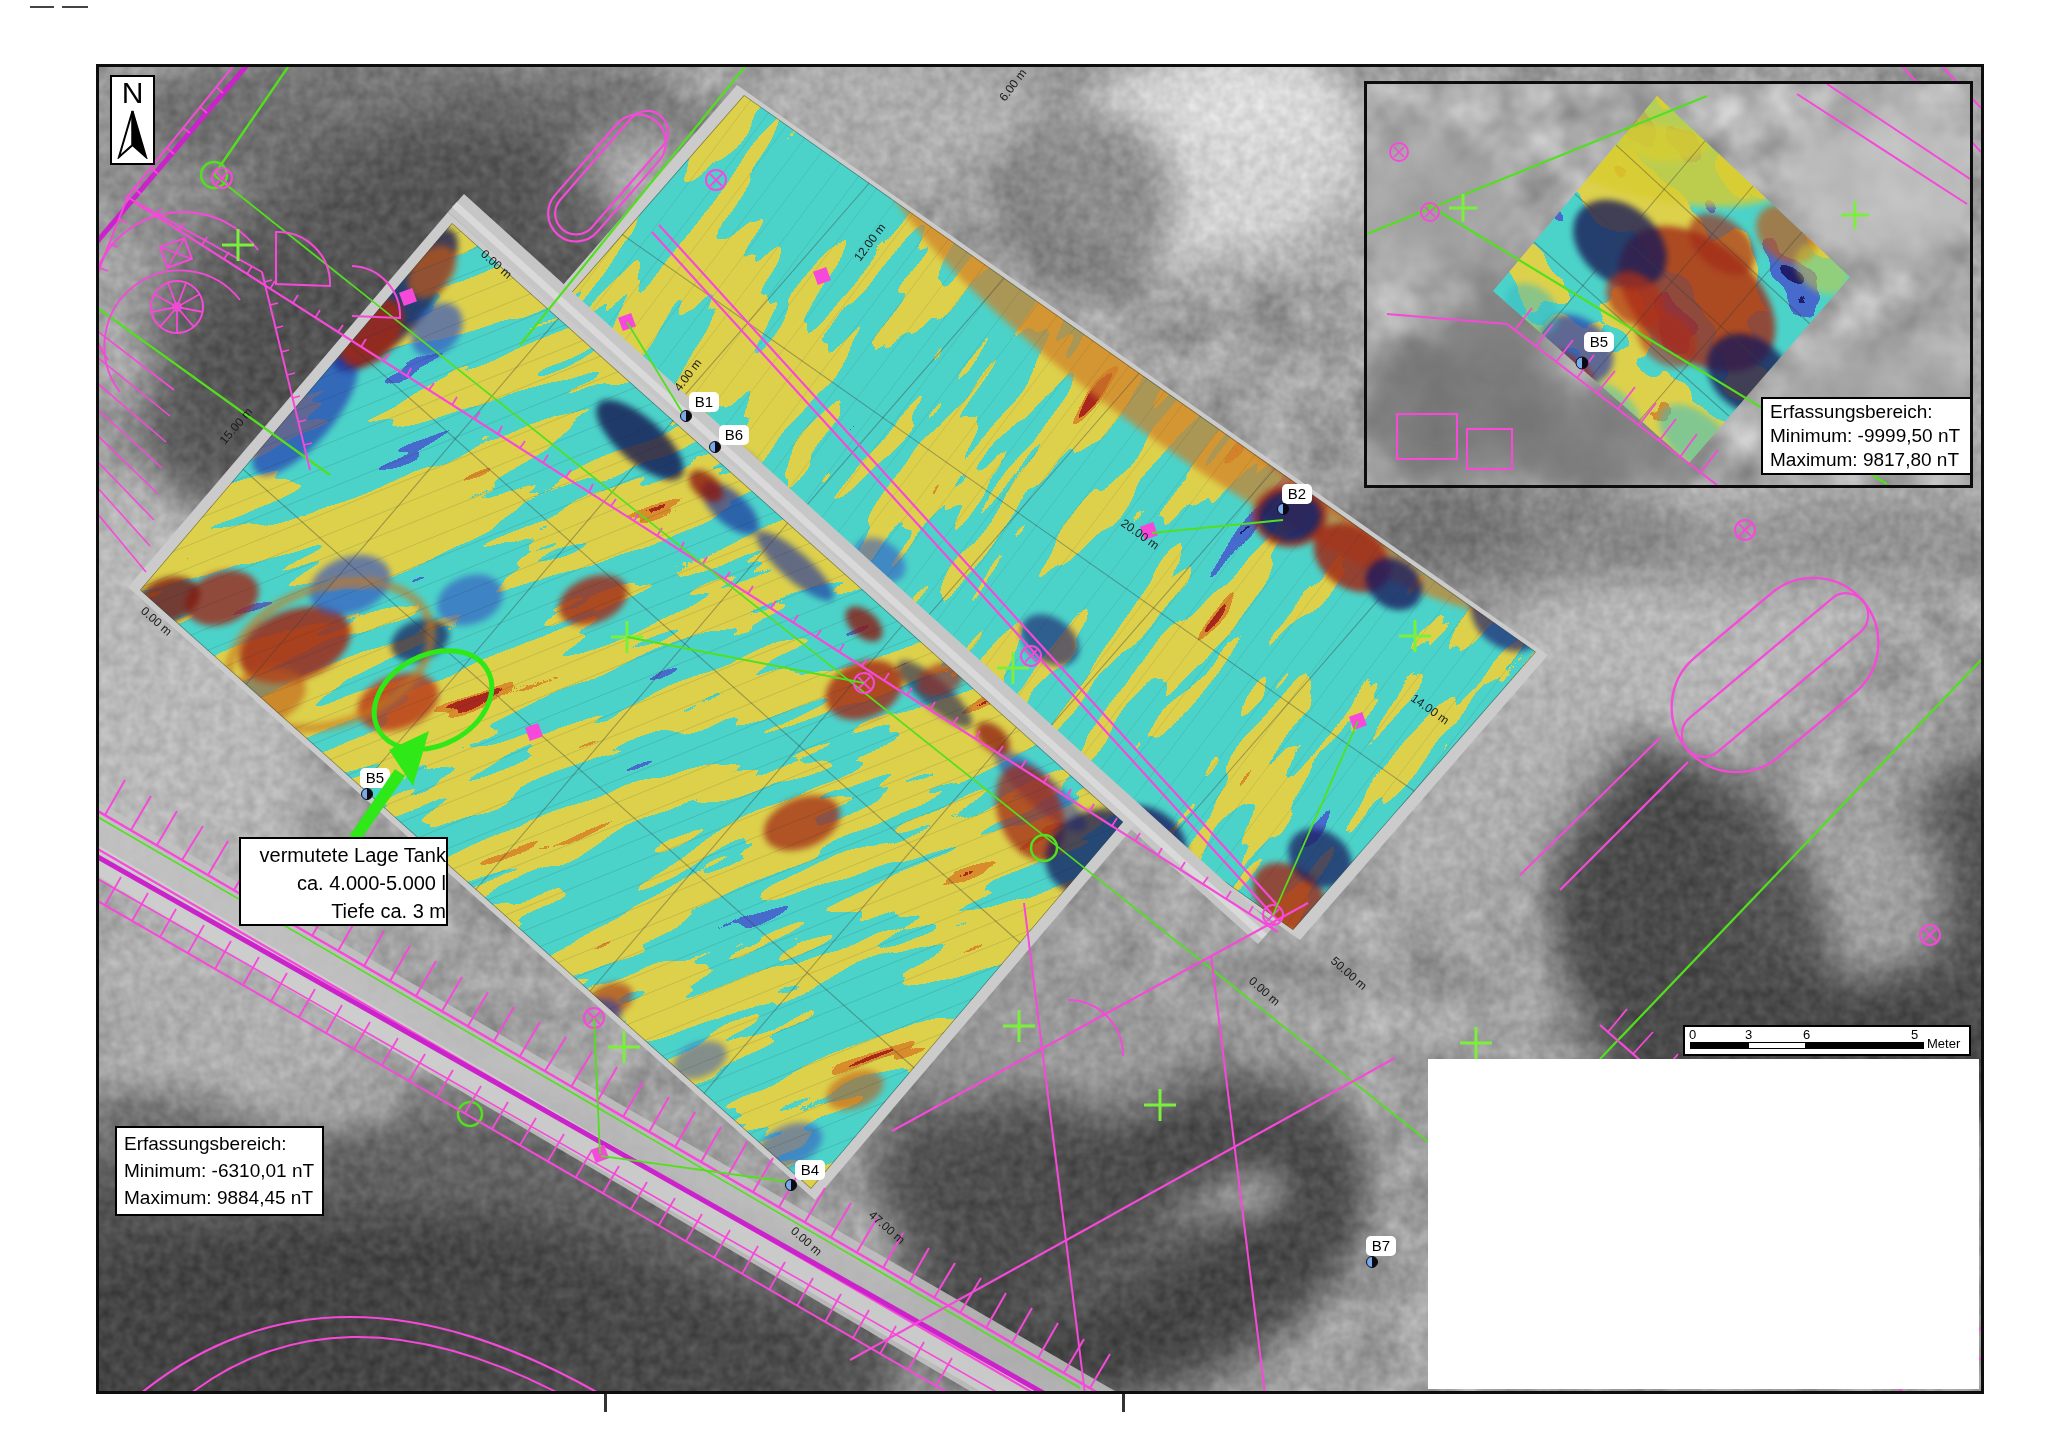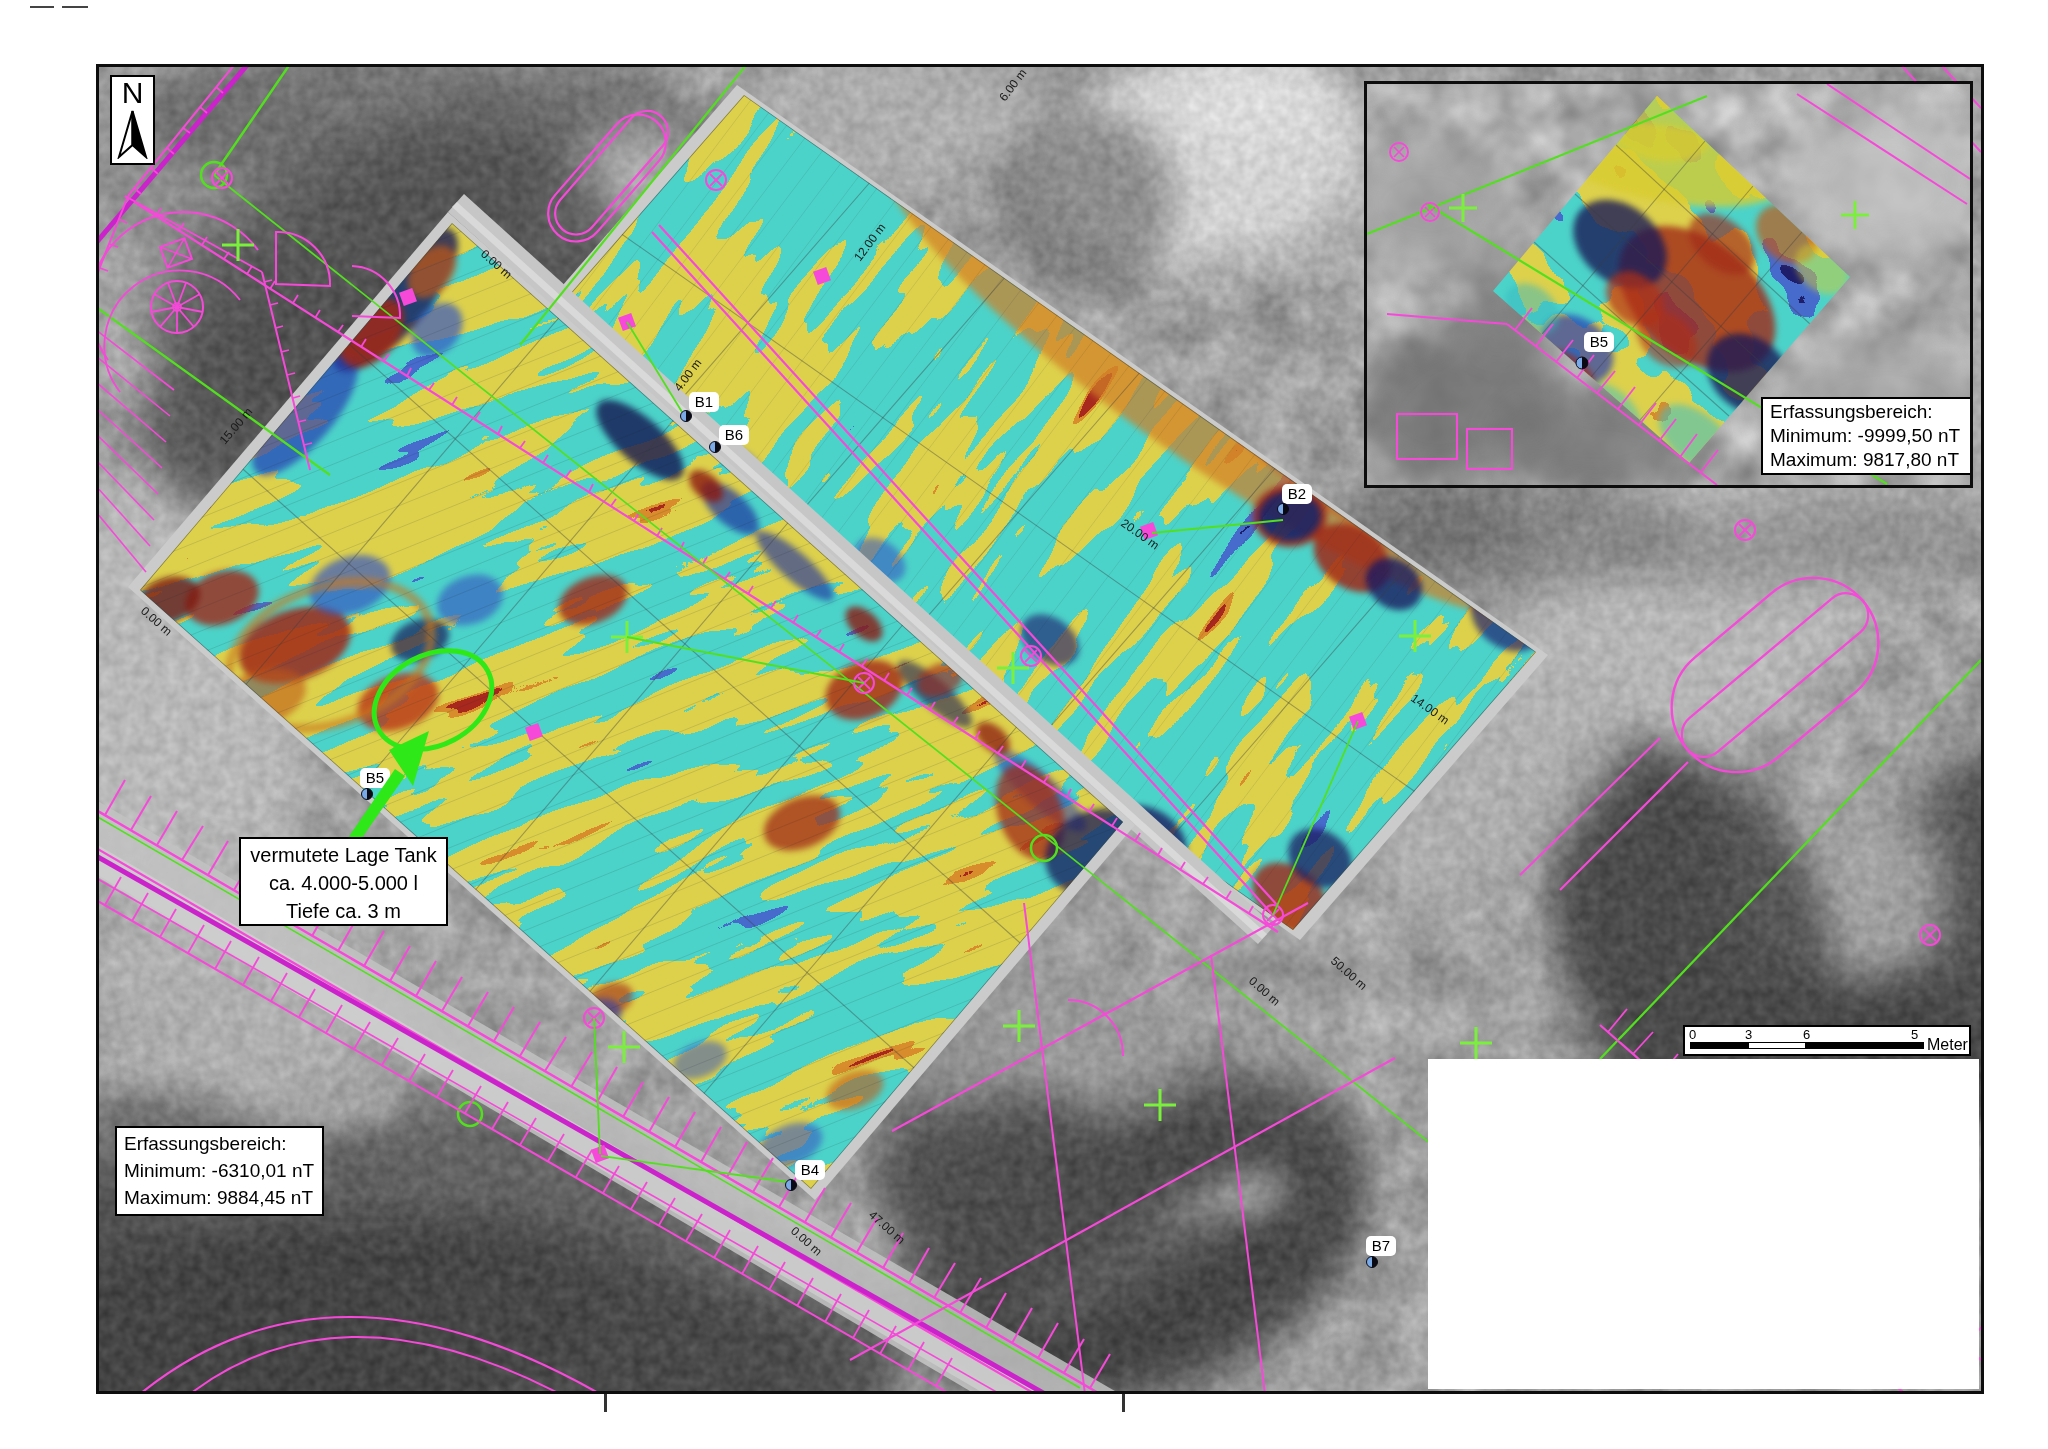--- a/index.html
+++ b/index.html
@@ -785,28 +785,28 @@
         <rect x="217" y="248" width="30" height="20" rx="5" fill="#fff"></rect>
         <text x="232" y="263" text-anchor="middle" font-size="15" fill="#000" font-family="Liberation Sans, sans-serif">B5</text>
         <path d="M 215 273 A 6 6 0 0 0 215 285 Z" fill="#7aaae8"></path>
         <path d="M 215 273 A 6 6 0 0 1 215 285 Z" fill="#0a0a14"></path>
         <circle cx="215" cy="279" r="6" fill="none" stroke="#0a0a14" stroke-width="1"></circle>
       </g>
     </svg>
 <div style="position:absolute;left:394px;top:313px;width:201px;height:73px;background:#fff;border:2px solid #000;font-size:19px;line-height:24px;padding:1px 0 0 7px">Erfassungsbereich:<br>Minimum: -9999,50 nT<br>Maximum: 9817,80 nT</div>
 </div>
 
-<div class="wbox" style="left:239px;top:837px;width:205px;height:83px;text-align:center;padding-top:2px">vermutete Lage Tank<br>ca. 4.000-5.000 l<br>Tiefe ca. 3 m</div>
+<div class="wbox" style="left:239px;top:837px;width:205px;height:83px;text-align:right;padding-top:2px">vermutete Lage Tank<br>ca. 4.000-5.000 l<br>Tiefe ca. 3 m</div>
 
 <div class="wbox" style="left:115px;top:1126px;width:198px;height:84px;padding:2px 0 0 7px;line-height:27px;font-size:19px">Erfassungsbereich:<br>Minimum: -6310,01 nT<br>Maximum: 9884,45 nT</div>
 
 <div class="abs" style="left:1428px;top:1059px;width:551px;height:330px;background:#fff"></div>
 
 <div class="abs" style="left:1683px;top:1025px;width:284px;height:27px;background:#fff;border:2px solid #000">
  <div class="abs" style="left:4px;top:0px;font-size:13px">0</div>
  <div class="abs" style="left:60px;top:0px;font-size:13px">3</div>
  <div class="abs" style="left:118px;top:0px;font-size:13px">6</div>
  <div class="abs" style="left:226px;top:0px;font-size:13px">5</div>
  <div class="abs" style="left:5px;top:15px;width:58px;height:7px;background:#000"></div>
  <div class="abs" style="left:63px;top:15px;width:58px;height:7px;background:#fff;border:1px solid #000;box-sizing:border-box"></div>
  <div class="abs" style="left:121px;top:15px;width:118px;height:7px;background:#000"></div>
- <div class="abs" style="left:242px;top:9px;font-size:16px">Meter</div>
+ <div class="abs" style="left:242px;top:9px;font-size:13px">Meter</div>
 </div>
 
 </body></html>

